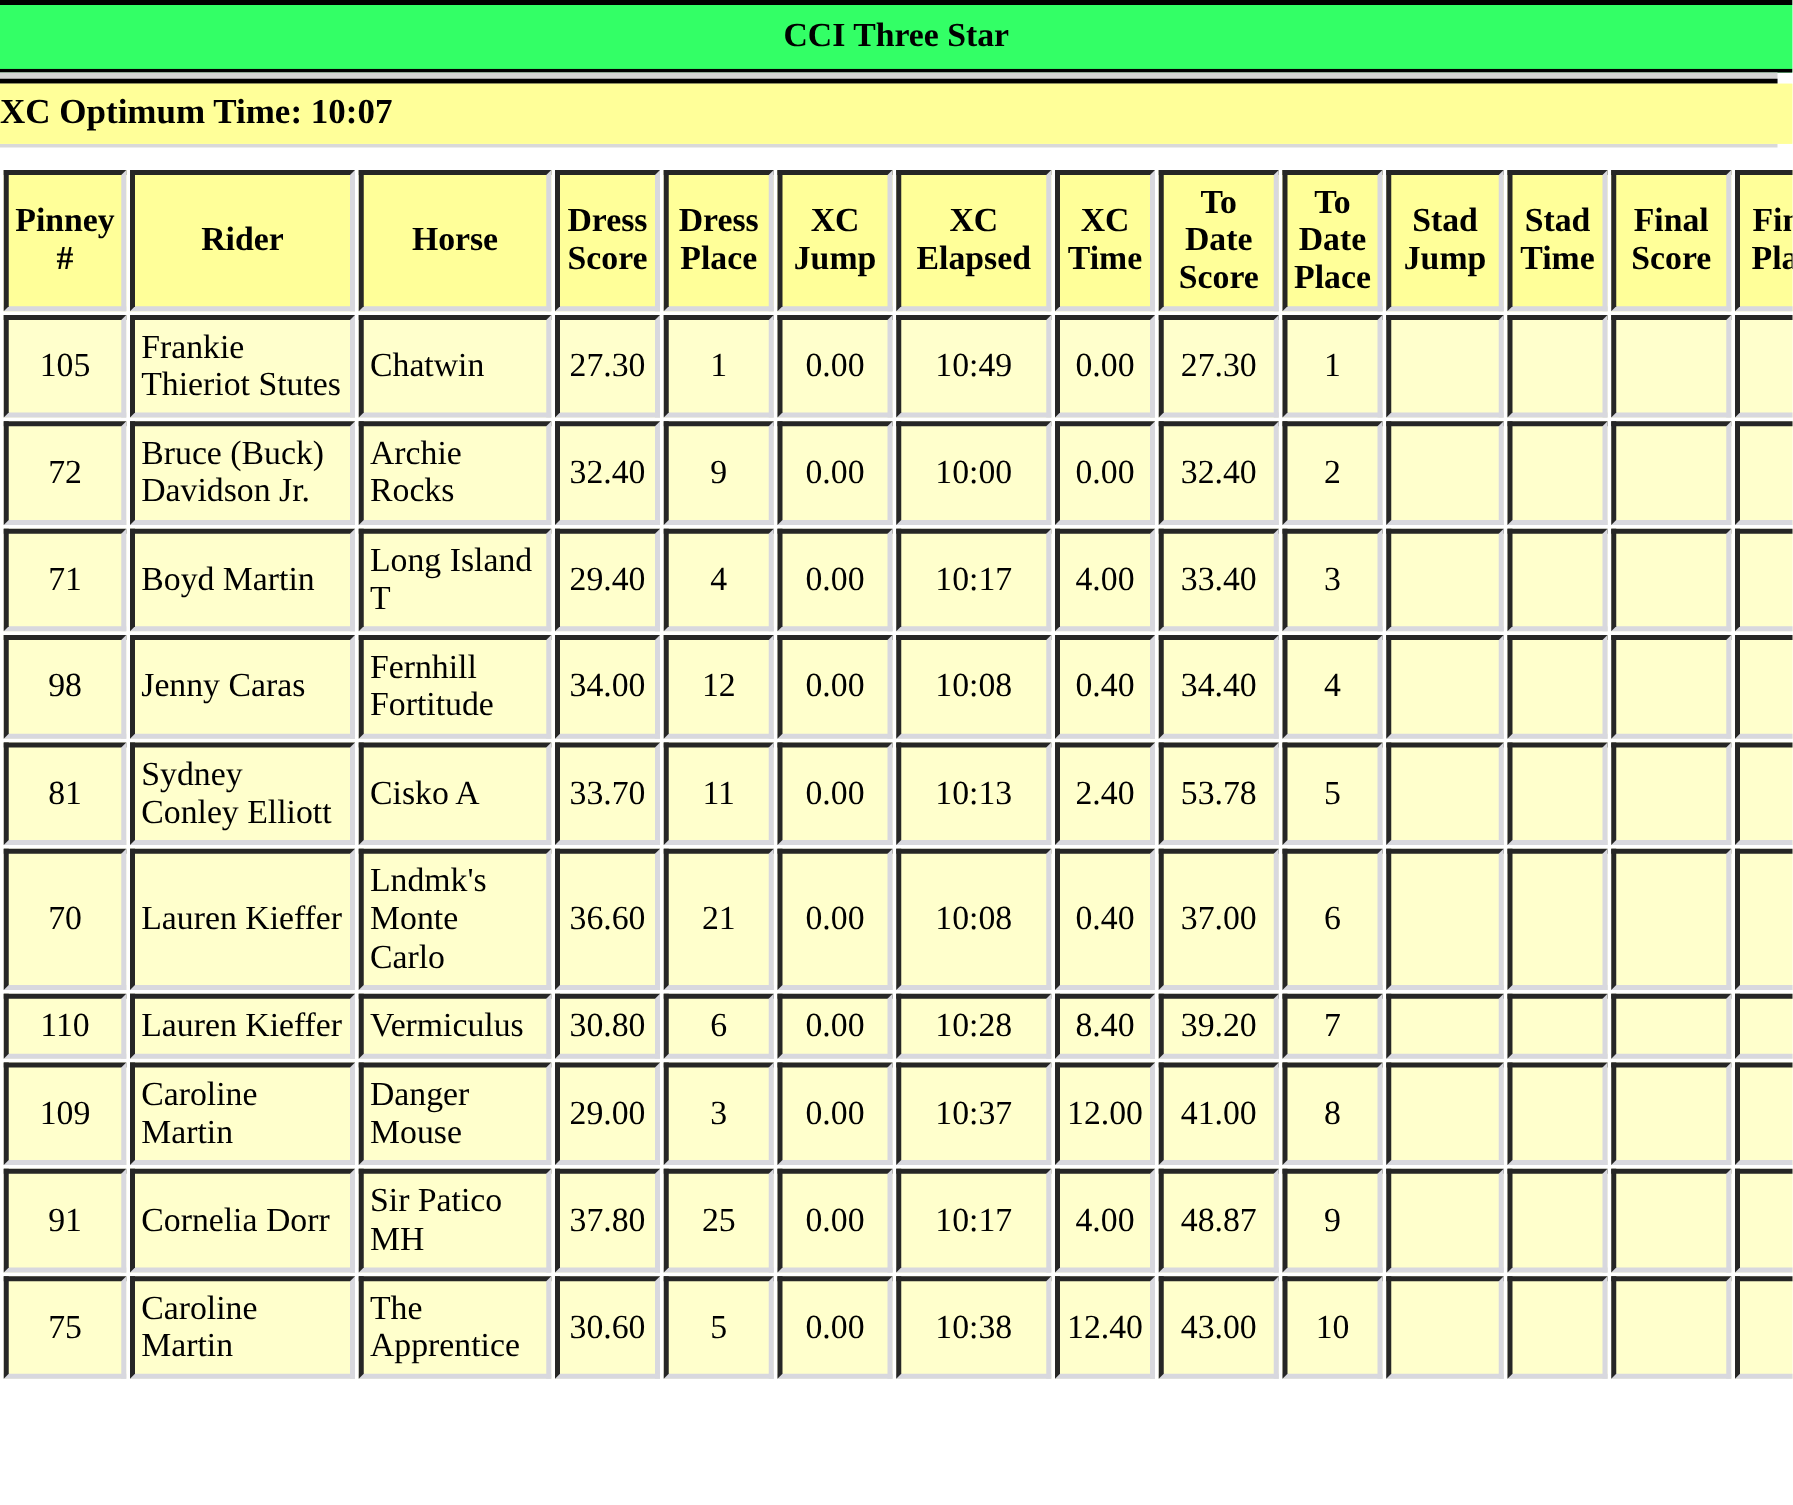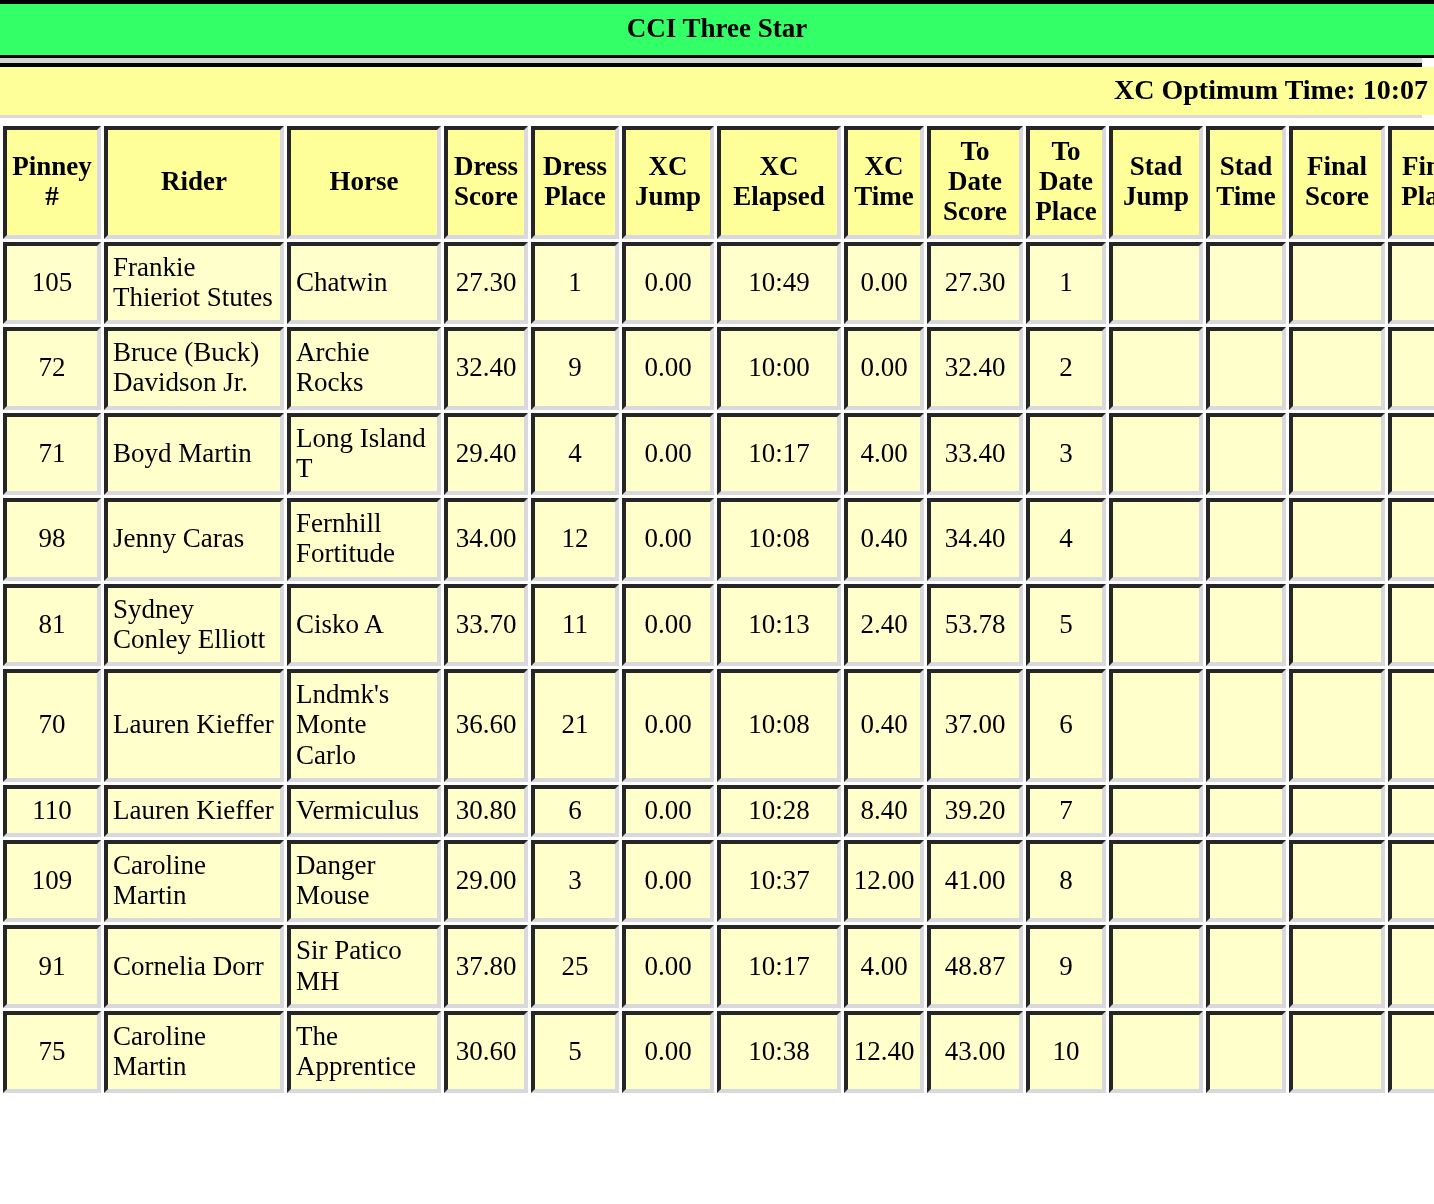--- a/index.html
+++ b/index.html
@@ -54,33 +54,32 @@
   }
 
   
   table.subbar {
     border-spacing: 0;
     background: #ffff99;
     margin: 0;
   }
   table.subbar td {
     background: #ffff99;
-    text-align: right;
     font-weight: bold;
     font-size: 28px;
     color: #000000;
     padding: 7px 6px 9px 0;
   }
   .subbar-wrap {
     border-bottom: 3px solid #d9d9d9;
   }
 
   
   .grid-wrap {
-    padding-top: 5px;
+    padding-top: 15px;
   }
   table.grid {
     border-spacing: 3px;
     background: #ffffff;
   }
   table.grid th,
   table.grid td {
     border-top: 4px solid #262626;
     border-left: 4px solid #262626;
     border-right: 4px solid #d8d8de;

